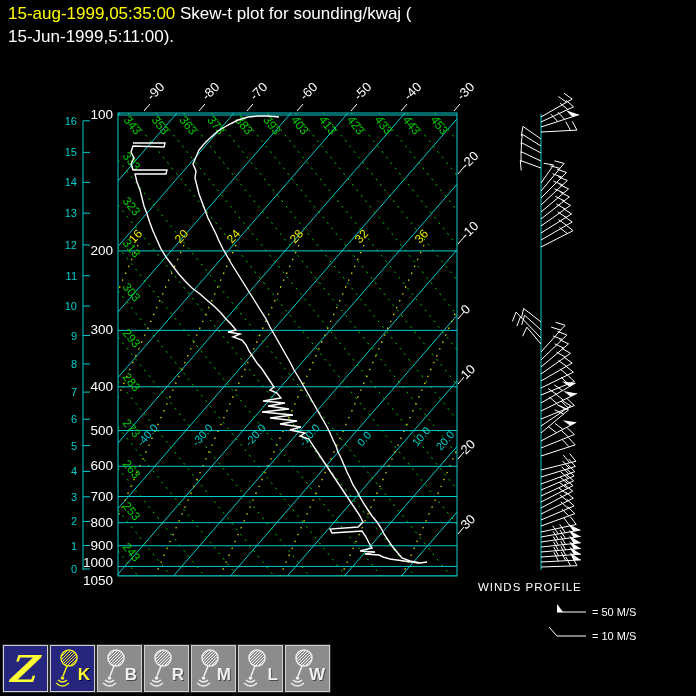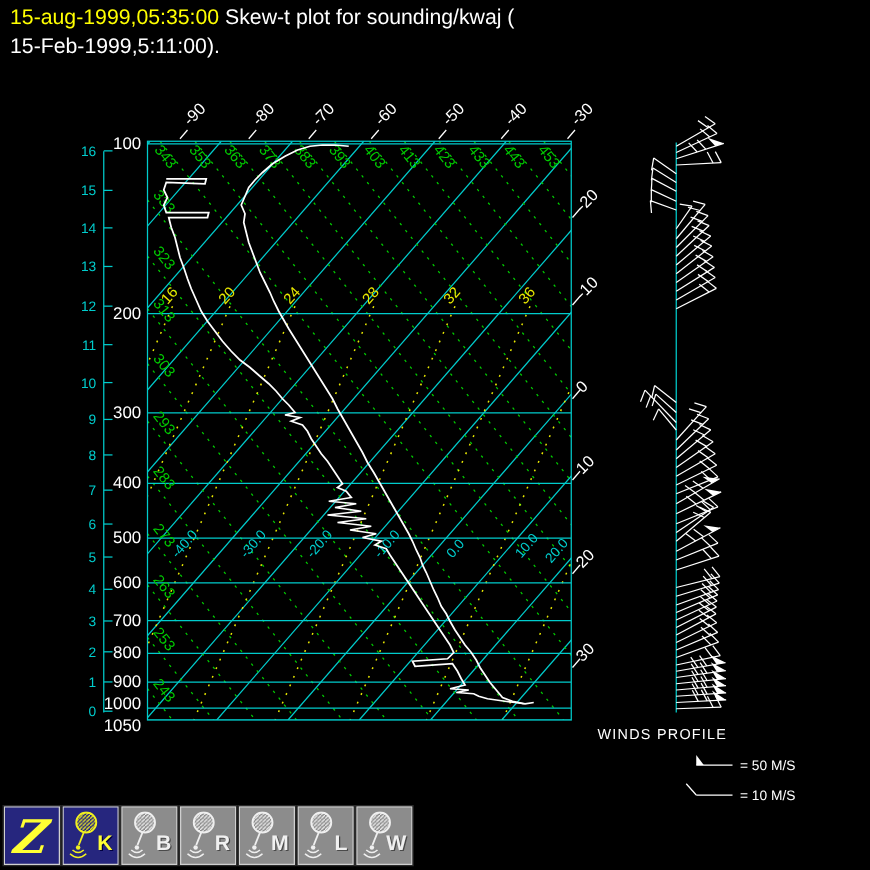--- a/index.html
+++ b/index.html
@@ -20,21 +20,21 @@
   .tbtn .bigz{position:absolute;left:0;top:0;width:100%;height:100%;display:flex;
     align-items:center;justify-content:center;color:#ffff33;
     font-family:"DejaVu Serif",serif;font-style:italic;font-weight:bold;font-size:37px;
     transform:skewX(-8deg);}
   text{font-family:"Liberation Sans",sans-serif;}
 </style>
 </head>
 <body>
 <div id="stage">
 
-  <div id="titlebar"><span class="ts">15-aug-1999,05:35:00</span><span> Skew-t plot for sounding/kwaj (</span><br><span>15-Feb-1999,5:11:00).</span></div>
+  <div id="titlebar"><span class="ts">15-aug-1999,05:35:00</span><span> Skew-t plot for sounding/kwaj (</span><br><span>15-Jun-1999,5:11:00).</span></div>
 
   <svg id="plotsvg" width="696" height="584">
       <defs>
         <clipPath id="plotclip">
           <rect x="118" y="51" width="339" height="463"></rect>
         </clipPath>
       </defs>
       <g clip-path="url(#plotclip)">
         <g stroke="#00cccc" stroke-width="1">
           <line x1="120" y1="51" x2="-282.60869565217394" y2="514"></line>

